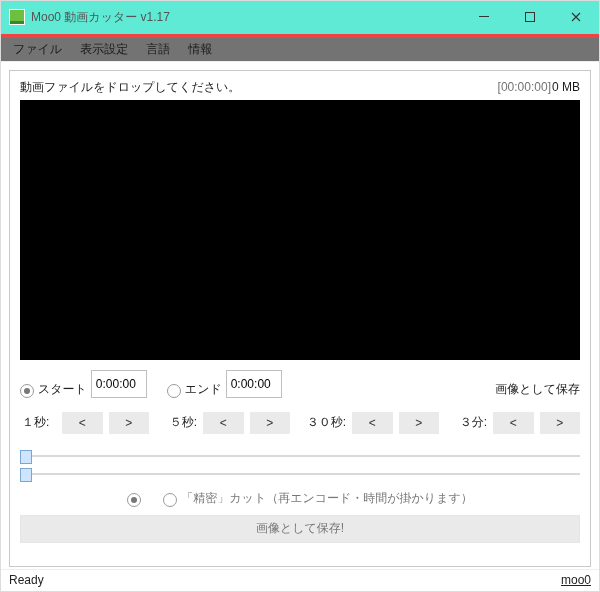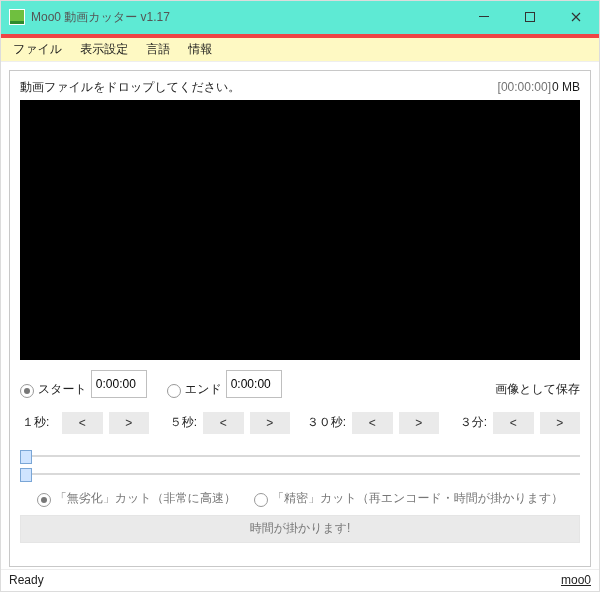--- a/index.html
+++ b/index.html
@@ -2,21 +2,21 @@
 <html><head>
 <meta charset="utf-8">
 <style>
 html,body{margin:0;padding:0;font-family:"Meiryo","MS Gothic",sans-serif;font-size:12px;color:#222;background:#fff}
 .window{width:600px;height:592px;box-sizing:border-box;border:1px solid #dcdcdc;display:flex;flex-direction:column;background:#fff}
 .titlebar{height:34px;display:flex;align-items:center;padding:0 0 0 8px;background:#5eead4;border-bottom:4px solid #ef4444}
 .app-icon{width:16px;height:16px;margin-right:6px}
 .title-text{flex:0 0 auto;color:#555}
 .title-spacer{flex:1}
 .win-btn{width:46px;height:32px;display:flex;align-items:center;justify-content:center;color:#555}
-.menubar{height:24px;display:flex;align-items:center;gap:2px;padding:0 4px;background:#fef9c3;border-bottom:1px solid #eee}
+.menubar{height:24px;display:flex;align-items:center;gap:2px;padding:0 4px;background:#737373;border-bottom:1px solid #eee}
 .menu-item{padding:2px 8px;color:#1a1a1a}
 .client{flex:1;display:flex;flex-direction:column;padding:8px 8px 2px 8px;box-sizing:border-box}
 .panel{flex:1;border:1px solid #c8c8c8;padding:8px 10px 23px 10px;display:flex;flex-direction:column;background:#fff;box-sizing:border-box}
 .video-header{display:flex;align-items:baseline;margin-bottom:4px}
 .drop-hint{flex:0 0 auto}
 .header-spacer{flex:1}
 .timecode{color:#737373;margin-right:1px}
 .filesize{color:#1a1a1a}
 .video-area{flex:1;min-height:260px;background:#000}
 .row{display:flex;align-items:flex-end;margin-top:8px}
@@ -124,28 +124,27 @@
             <div class="thumb" style="left:0"></div>
         </div>
         <div class="slider">
           <div class="track"></div>
             <div class="thumb" style="left:0"></div>
         </div>
       </div>
 
       <div class="row mode-row center">
         <span class="radio sel"></span>
-        <span class="mlabel">「無劣化」カット（非常に高速）</span>
         <span style="width:18px"></span>
         <span class="radio"></span>
         <span class="mlabel">「精密」カット（再エンコード・時間が掛かります）</span>
       </div>
 
       <div class="save-bar">
-        <span>時間が掛かります!</span>
+        <span>画像として保存!</span>
       </div>
 
     </div>
   </div>
 
   <div class="statusbar">
     <span>Ready</span>
     <a class="status-right">moo0</a>
   </div>
 

